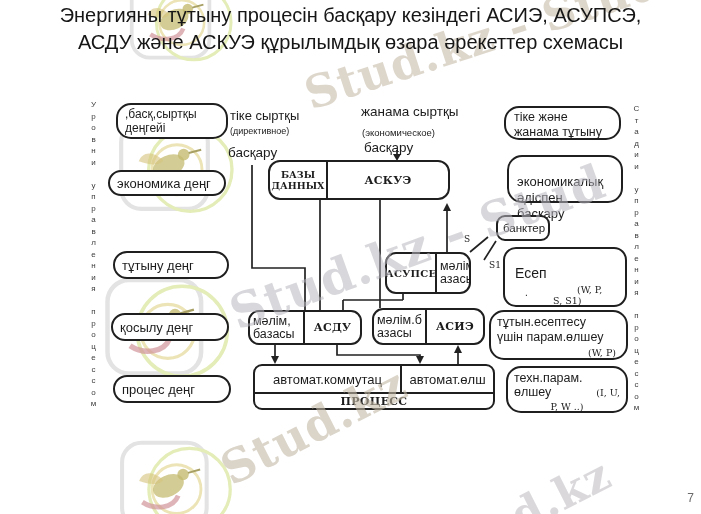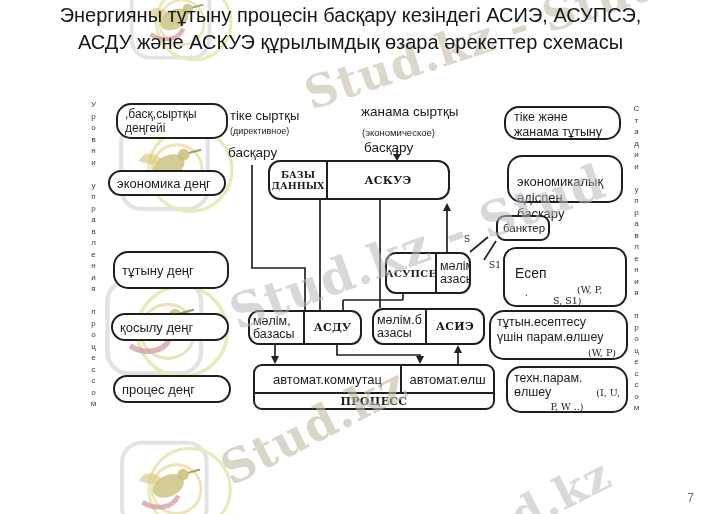--- a/index.html
+++ b/index.html
@@ -110,21 +110,21 @@
     </svg>
 
     <div class="vaxis" style="left:88px;top:100px;height:315px;">Уровни управления процессом</div>
     <div class="vaxis" style="left:631px;top:104px;height:312px;">Стадии управления процессом</div>
 
     <div class="box round" style="left:116px;top:103px;width:112px;height:36px;padding:2px 7px;font-size:12px;line-height:14px;">
       <div>,басқ,сыртқы</div>
       <div>деңгейі</div>
     </div>
     <div class="box round lvl" style="left:108px;top:170px;width:118px;height:26px;">экономика деңг</div>
-    <div class="box round lvl" style="left:113px;top:251px;width:116px;height:38px;">тұтыну деңг</div>
+    <div class="box round lvl" style="left:113px;top:251px;width:116px;height:28px;">тұтыну деңг</div>
     <div class="box round lvl" style="left:111px;top:313px;width:118px;height:28px;">қосылу деңг</div>
     <div class="box round lvl" style="left:113px;top:375px;width:118px;height:28px;">процес деңг</div>
 
     <div class="toplbl" style="left:230px;top:108px;font-size:13px;">тіке сыртқы</div>
     <div class="toplbl" style="left:230px;top:126px;font-size:9px;">(директивное)</div>
     <div class="toplbl" style="left:228px;top:145px;font-size:13.5px;">басқару</div>
     <div class="toplbl" style="left:361px;top:104px;font-size:13.5px;">жанама сыртқы</div>
     <div class="toplbl" style="left:362px;top:127px;font-size:9.5px;">(экономическое)</div>
     <div class="toplbl" style="left:364px;top:140px;font-size:13.5px;">басқару</div>
 

